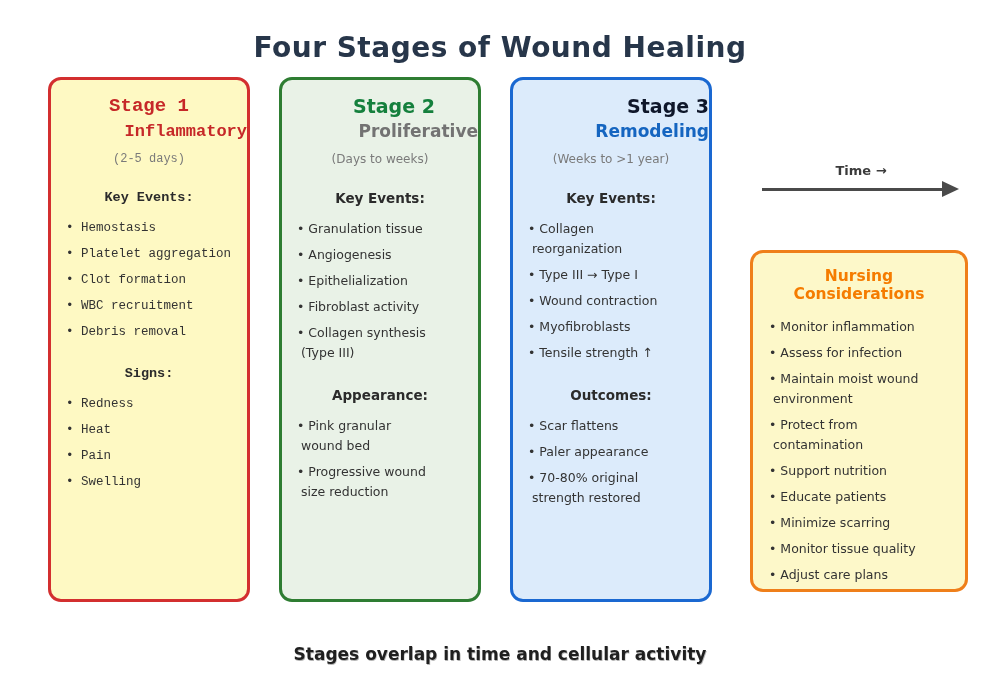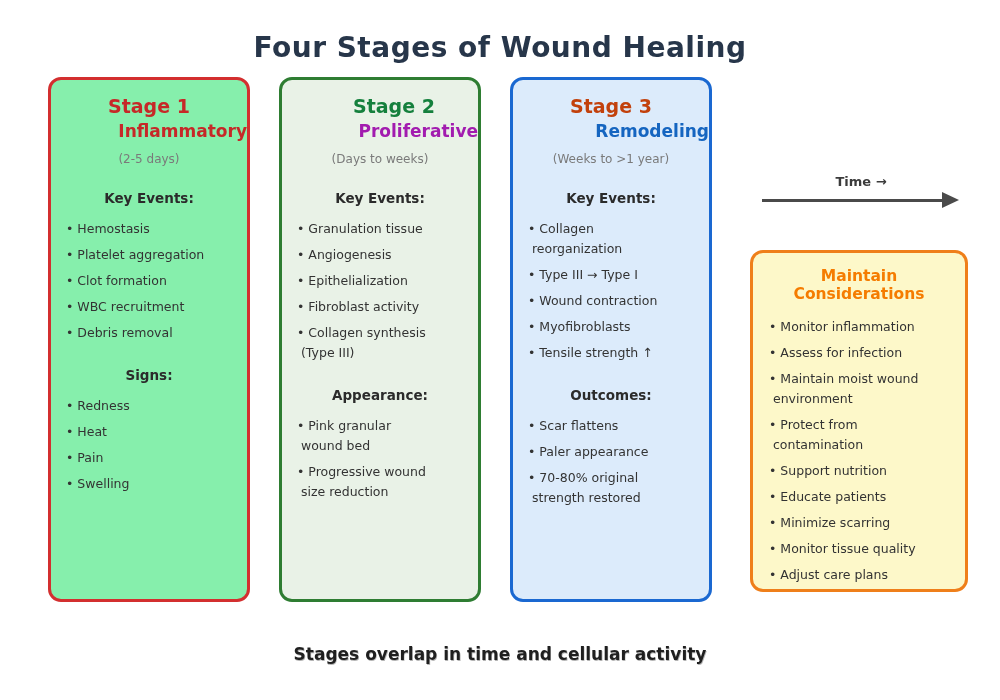--- a/index.html
+++ b/index.html
@@ -24,21 +24,21 @@
   .duration{font-size:12px;color:#7a7a7a;text-align:center;margin-top:8px;}
   .sections{padding:0 12px;}
   .section-heading{
     font-size:13.5px;font-weight:bold;color:#2b2b2b;text-align:center;
     margin:24px 0 13px 0;
   }
   .bullet{
     font-size:12.5px;color:#333333;line-height:20px;margin:0 0 6px 3px;
     white-space:pre-wrap;
   }
-  .time-arrow{position:absolute;left:760px;top:174px;width:202px;height:40px;}
+  .time-arrow{position:absolute;left:760px;top:163px;width:202px;height:40px;}
   .time-label{font-size:13px;font-weight:bold;color:#3b3b3b;text-align:center;margin-bottom:4px;}
   .arrow-line{position:absolute;top:25px;left:2px;width:184px;height:3px;background:#4a4a4a;}
   .arrow-head{
     position:absolute;top:18px;left:182px;width:0;height:0;
     border-left:17px solid #4a4a4a;border-top:8px solid transparent;border-bottom:8px solid transparent;
   }
   .nursing{
     position:absolute;left:750px;top:250px;width:218px;height:342px;
     border:3px solid #000;border-radius:13px;box-sizing:border-box;
     padding:14px 10px 0 10px;
@@ -51,61 +51,61 @@
     text-shadow:0.6px 0.6px 0 rgba(40,40,40,0.35);
   }
 </style>
 </head>
 <body>
 
 <div class="canvas">
 
   <h1 class="title" style="color: rgb(39, 54, 74);">Four Stages of Wound Healing</h1>
 
-  <div class="card" id="card-0" style="border-color: rgb(211, 47, 47); background: #86efac;">
+  <div class="card" id="card-0" style="border-color: rgb(211, 47, 47); background: #fef9c3; font-family: Liberation Mono, monospace;">
     <div class="stage-num" style="color: rgb(198, 40, 40);">Stage 1</div>
     <div class="stage-name" style="color: rgb(198, 40, 40);">Inflammatory</div>
     <div class="duration">(2-5 days)</div>
     <div class="sections">
         <div class="section-heading">Key Events:</div>
         <div class="bullet">• Hemostasis</div>
         <div class="bullet">• Platelet aggregation</div>
         <div class="bullet">• Clot formation</div>
         <div class="bullet">• WBC recruitment</div>
         <div class="bullet">• Debris removal</div>
         <div class="section-heading">Signs:</div>
         <div class="bullet">• Redness</div>
         <div class="bullet">• Heat</div>
         <div class="bullet">• Pain</div>
         <div class="bullet">• Swelling</div>
       </div>
   </div>
 
   <div class="card" id="card-1" style="border-color: rgb(46, 125, 50); background: rgb(233, 242, 231);">
     <div class="stage-num" style="color: #15803d; padding-left: 28px;">Stage 2</div>
-    <div class="stage-name" style="color: #a21caf;">Proliferative</div>
+    <div class="stage-name" style="color: #737373;">Proliferative</div>
     <div class="duration">(Days to weeks)</div>
     <div class="sections">
         <div class="section-heading">Key Events:</div>
         <div class="bullet">• Granulation tissue</div>
         <div class="bullet">• Angiogenesis</div>
         <div class="bullet">• Epithelialization</div>
         <div class="bullet">• Fibroblast activity</div>
         <div class="bullet">• Collagen synthesis
  (Type III)</div>
         <div class="section-heading">Appearance:</div>
         <div class="bullet">• Pink granular
  wound bed</div>
         <div class="bullet">• Progressive wound
  size reduction</div>
       </div>
   </div>
 
   <div class="card" id="card-2" style="border-color: rgb(26, 104, 209); background: rgb(220, 235, 251);">
-    <div class="stage-num" style="color: #c2410c;">Stage 3</div>
+    <div class="stage-num" style="color: #0f172a; text-align: right;">Stage 3</div>
     <div class="stage-name" style="color: rgb(21, 101, 192);">Remodeling</div>
     <div class="duration">(Weeks to &gt;1 year)</div>
     <div class="sections">
         <div class="section-heading">Key Events:</div>
         <div class="bullet">• Collagen
  reorganization</div>
         <div class="bullet">• Type III → Type I</div>
         <div class="bullet">• Wound contraction</div>
         <div class="bullet">• Myofibroblasts</div>
         <div class="bullet">• Tensile strength ↑</div>
@@ -117,21 +117,21 @@
       </div>
   </div>
 
   <div class="time-arrow">
     <div class="time-label">Time →</div>
     <div class="arrow-line"></div>
     <div class="arrow-head"></div>
   </div>
 
   <div class="nursing" id="nursing-box" style="border-color: rgb(239, 127, 26); background: rgb(253, 248, 201);">
-    <div class="nursing-title" style="color: rgb(245, 124, 0);">Maintain Considerations</div>
+    <div class="nursing-title" style="color: rgb(245, 124, 0);">Nursing Considerations</div>
     <div class="items">
         <div class="bullet">• Monitor inflammation</div>
         <div class="bullet">• Assess for infection</div>
         <div class="bullet">• Maintain moist wound
  environment</div>
         <div class="bullet">• Protect from
  contamination</div>
         <div class="bullet">• Support nutrition</div>
         <div class="bullet">• Educate patients</div>
         <div class="bullet">• Minimize scarring</div>

